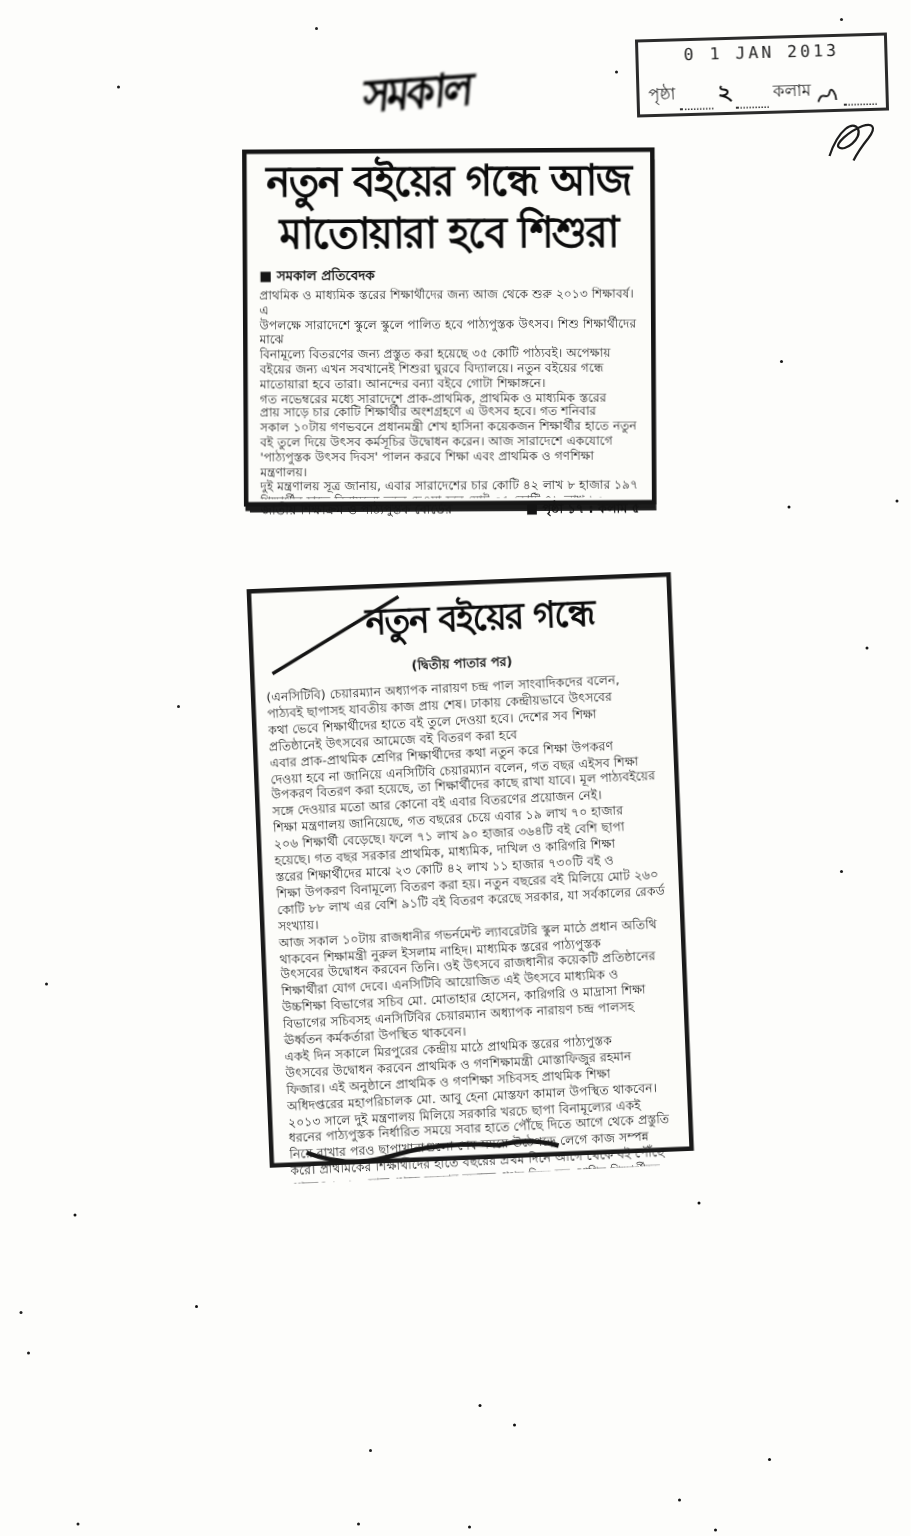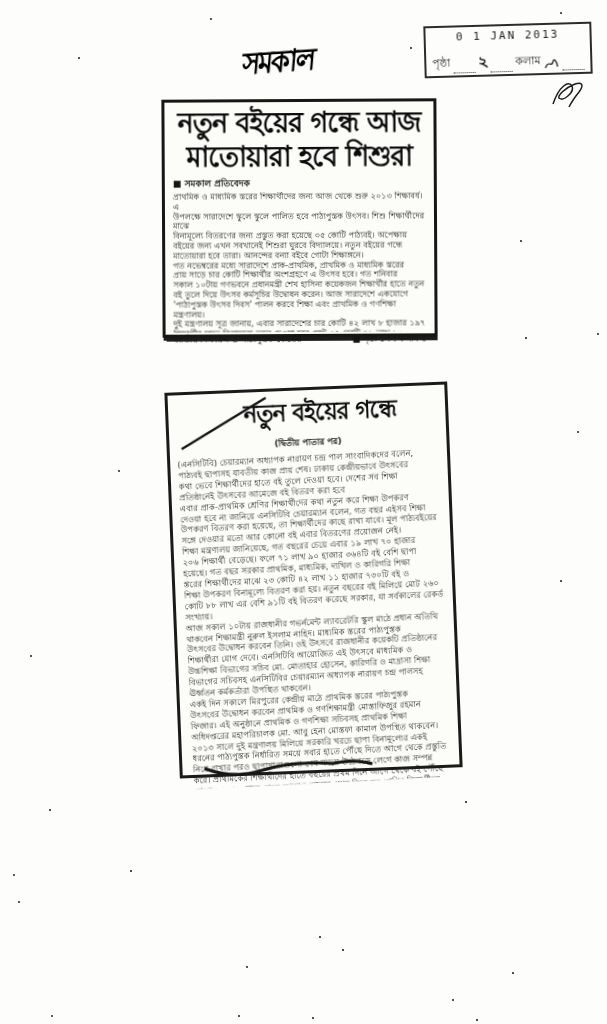--- a/index.html
+++ b/index.html
@@ -65,21 +65,21 @@
   .clip1 .byline{font-size:9px; font-weight:700; margin-top:4px;}
   .news-body{
     white-space:pre-line; font-size:8px; line-height:9.8px;
     color:#1f1f1f; letter-spacing:.1px; text-align:left;
   }
   .clip1 .news-body{margin-top:1px; height:140px; overflow:hidden;}
   .clip1 .footer{
     display:flex; justify-content:space-between; font-size:8.5px;
     margin-top:1px; color:#141414;
   }
-  .clip1 .footer .fr{font-weight:400;}
+  .clip1 .footer .fr{font-weight:700;}
   
   .clip2{
     position:absolute; left:172px; top:387px; width:283px; height:386px;
     background:#fcfcf9; border:3px solid #1a1a1a;
     box-sizing:border-box; padding:4px 9px 4px 9px;
     transform:rotate(-2.3deg); filter:blur(0.28px);
   }
   .clip2 .headline{
     font-size:23px; font-weight:900; text-align:center; letter-spacing:-1px;
     color:#0c0c0c; padding-left:26px; transform:scaleY(1.05);

